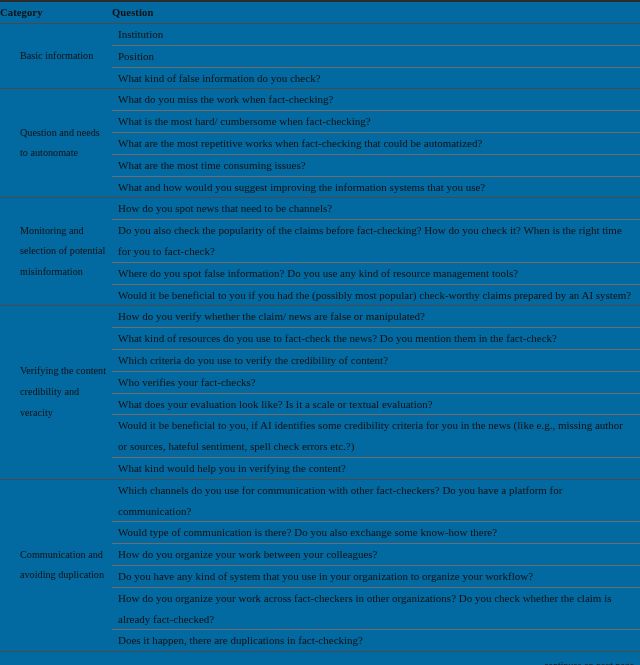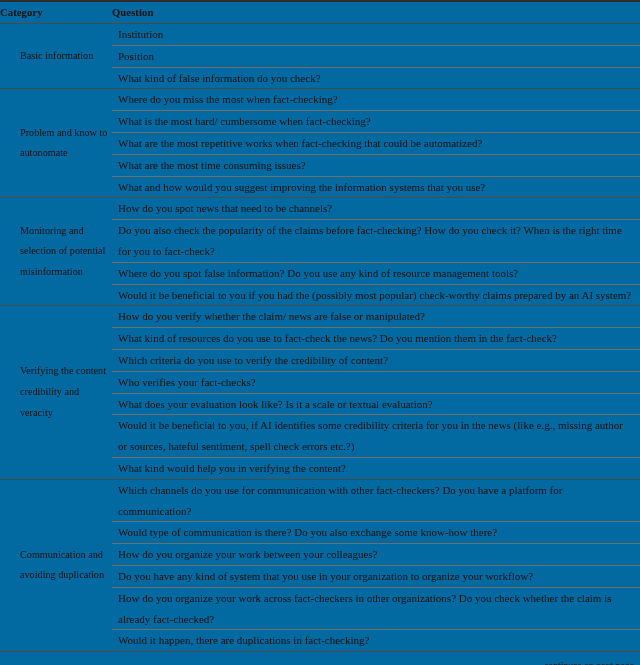--- a/index.html
+++ b/index.html
@@ -113,23 +113,23 @@
           <td class="q-cell">
             <span class="qtext">Position</span>
           </td>
         </tr>
         <tr>
           <td class="q-cell">
             <span class="qtext">What kind of false information do you check?</span>
           </td>
         </tr>
         <tr class="group-start">
-          <td class="cat-cell" rowspan="5">Problem and know to autonomate</td>
-          <td class="q-cell">
-            <span class="qtext">Where do you miss the most when fact-checking?</span>
+          <td class="cat-cell" rowspan="5">Question and needs to autonomate</td>
+          <td class="q-cell">
+            <span class="qtext">What do you miss the work when fact-checking?</span>
           </td>
         </tr>
         <tr>
           <td class="q-cell">
             <span class="qtext">What is the most hard/ cumbersome when fact-checking?</span>
           </td>
         </tr>
         <tr>
           <td class="q-cell">
             <span class="qtext">What are the most repetitive works when fact-checking that could be automatized?</span>
@@ -223,21 +223,21 @@
             <span class="qtext">Do you have any kind of system that you use in your organization to organize your workflow?</span>
           </td>
         </tr>
         <tr>
           <td class="q-cell">
             <span class="qtext">How do you organize your work across fact-checkers in other organizations? Do you check whether the claim is already fact-checked?</span>
           </td>
         </tr>
         <tr>
           <td class="q-cell">
-            <span class="qtext">Would it happen, there are duplications in fact-checking?</span>
+            <span class="qtext">Does it happen, there are duplications in fact-checking?</span>
           </td>
         </tr>
       </tbody>
     <tfoot>
       <tr class="footer-rule-row">
         <td colspan="2"></td>
       </tr>
       <tr class="footer-row">
         <td colspan="2">continues on next page</td>
       </tr>

